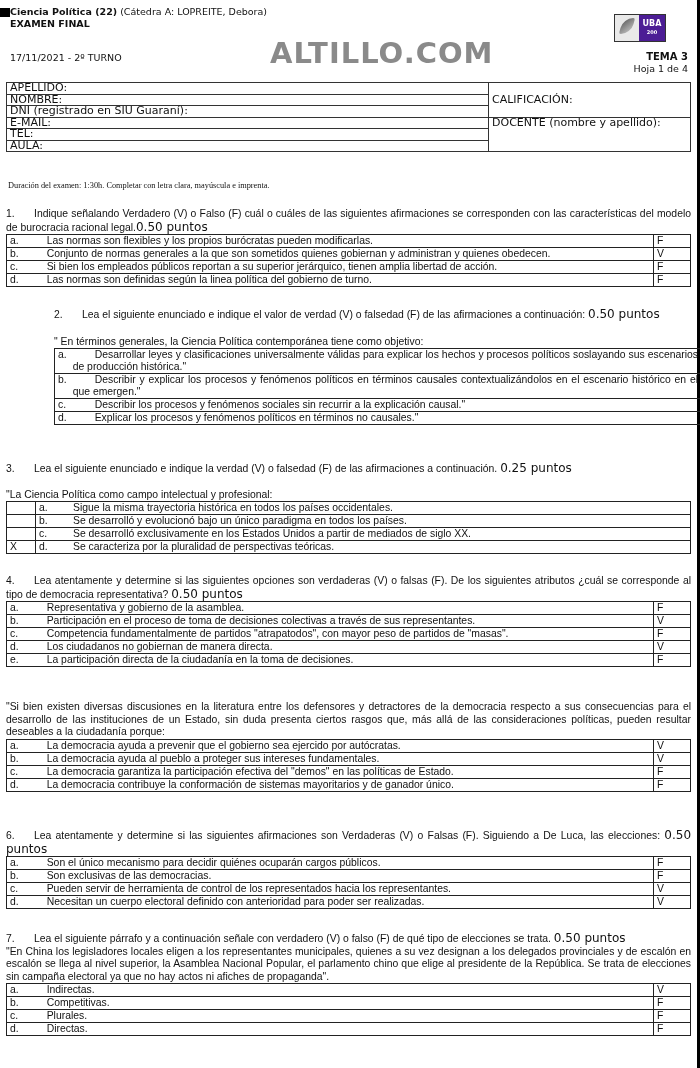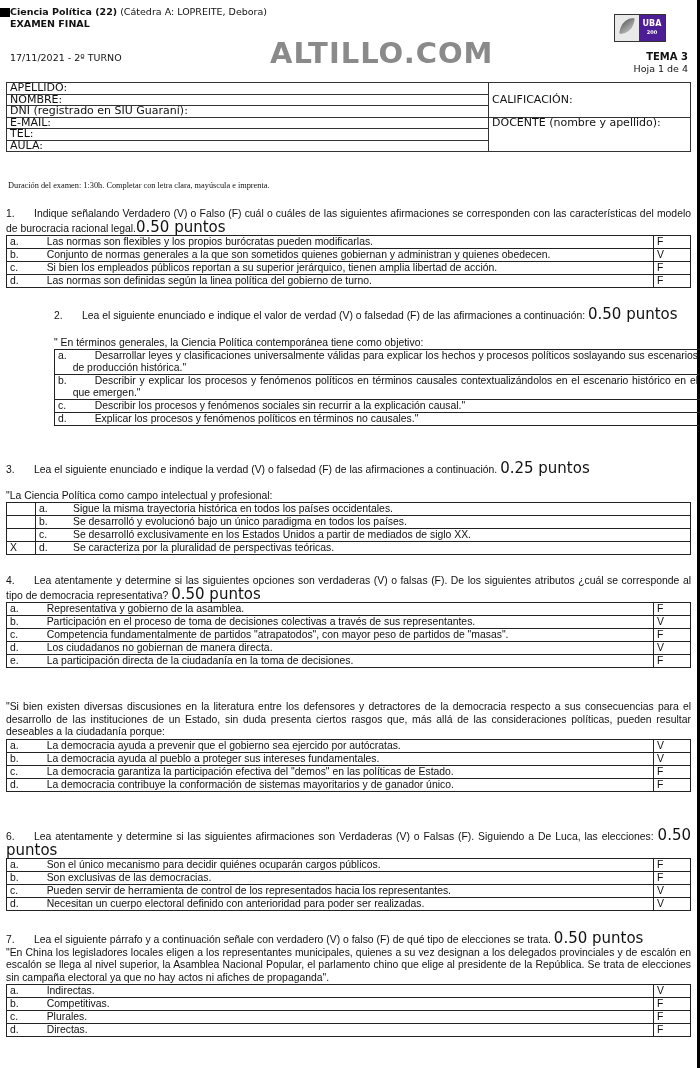--- a/index.html
+++ b/index.html
@@ -23,21 +23,21 @@
 
   .idtable { position:absolute; left:6px; top:82px; width:685px; border-collapse:collapse; font-family:"DejaVu Sans", sans-serif; font-size:11px;border-radius:15px; }
   .idtable td { border:1px solid #333; padding:0 3px; height:10.5px; line-height:10px; }
   .idtable td.rt { width:195px; vertical-align:middle; }
 
   .dur { position:absolute; left:8px; top:181px; font-size:8.3px; font-family:Liberation Serif, serif; }
 
   .q { position:absolute; left:6px; width:685px; font-size:10.4px; line-height:12.5px; }
   .qtext { text-align:justify; }
   .qtext .num { display:inline-block; width:28px; }
-  .pts { font-family:"DejaVu Sans", sans-serif; font-size:15px; }
+  .pts { font-family:"DejaVu Sans", sans-serif; font-size:12px; }
   .intro { margin-top:10px; text-align:justify; }
   table.ans { border-collapse:collapse; width:100%; }
   table.ans td { border:1px solid #222; padding:0 3px; line-height:12px; vertical-align:top; }
   table.ans td.let { border-right:none; width:1px; white-space:nowrap; }
   table.ans td.txt { border-left:none; text-align:justify; }
   table.ans td.txt .ind { display:inline-block; width:22px; }
   table.ans td.mark { width:30px; }
   table.ans3 td.markL { width:22px; }
   table.ans3 td.let { border-left:1px solid #222; width:20px; }
 </style>

